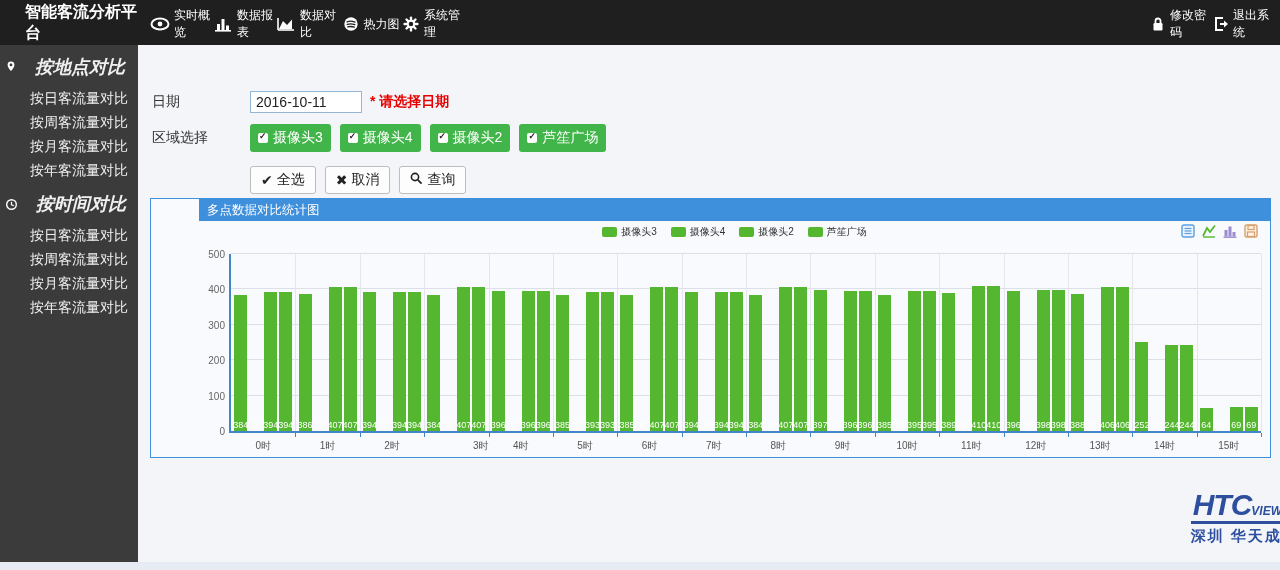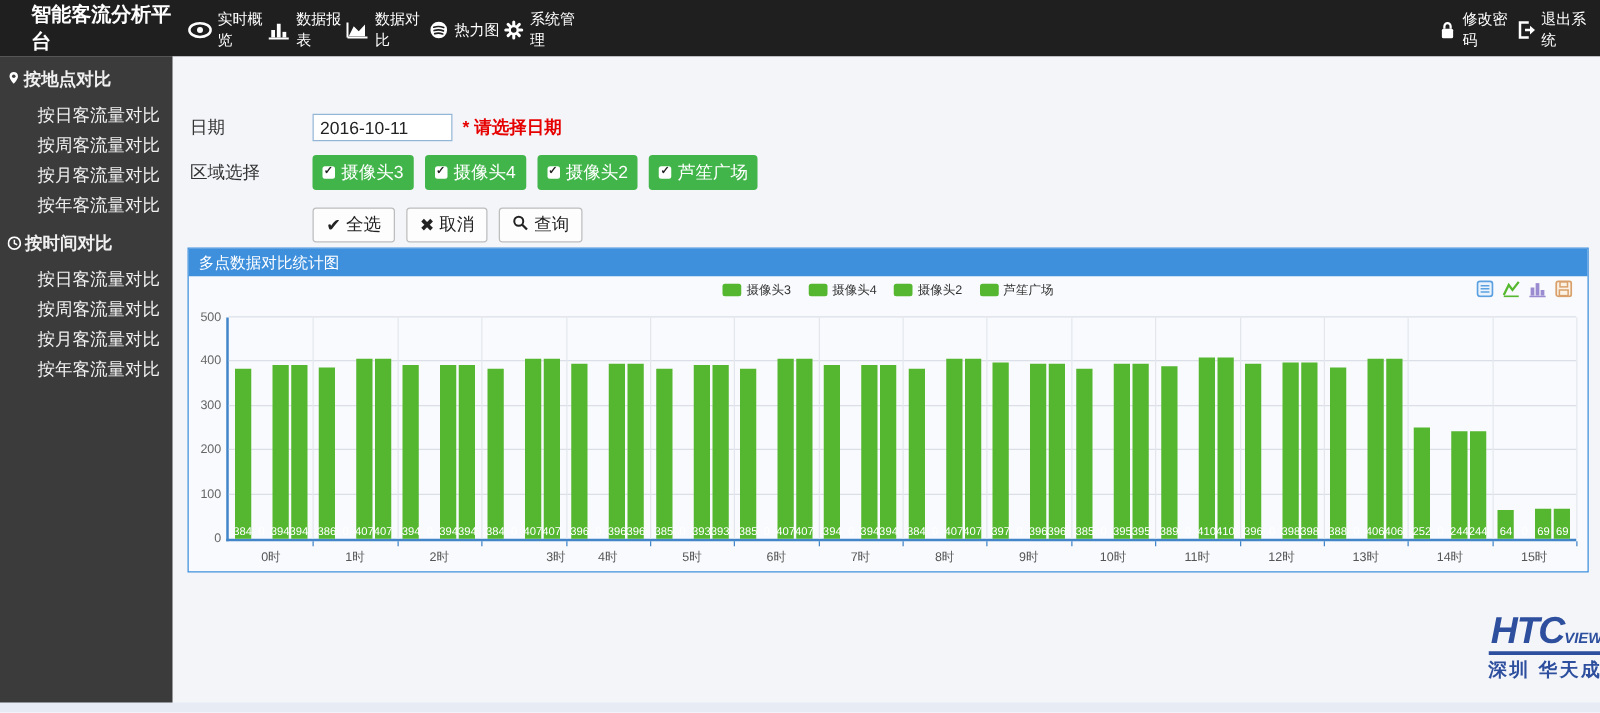--- a/index.html
+++ b/index.html
@@ -12,22 +12,22 @@
   .nav-title { font-size:16px; font-weight:bold; padding-left:25px; width:150px; }
   .nav-items { display:flex; }
   .nav-item { width:63px; display:flex; flex-direction:row; align-items:center;
               justify-content:center; font-size:12px; gap:4px; cursor:pointer; padding-top:3px; }
   .nav-item svg { display:block; }
   .nav-right { margin-left:auto; display:flex; margin-right:4px; }
 
   
   .sidebar { position:absolute; top:45px; left:0; width:138px; bottom:8px;
              background:#3b3b3b; color:#f0f0f0; z-index:4; }
-  .side-header { display:flex; align-items:center; gap:3px; font-weight:bold; font-size:14px;
-                 padding:10px 0 7px 6px; }
+  .side-header { display:flex; align-items:center; gap:19px; font-weight:bold; font-size:18px;
+                 padding:10px 0 7px 6px;font-style:italic; }
   .side-item { height:24px; line-height:24px; padding-left:30px; font-size:14px; cursor:pointer;
                white-space:nowrap; }
   .side-item.active { background:#c9c9c9; color:#333; }
 
   
   .main { position:absolute; left:138px; top:45px; right:0; bottom:8px;margin-top:28px; }
   .form { padding:18px 0 0 14px; font-size:14px; color:#333; }
   .form-row { display:flex; align-items:center; margin-bottom:11px; }
   .form-label { width:98px; }
   .date-input { width:112px; height:22px; border:1px solid #93b6d6; padding:1px 5px;
@@ -40,21 +40,21 @@
         display:inline-block; }
   .cb:after { content:"✓"; position:absolute; top:-2px; left:1px; font-size:9px; color:#222;
               font-weight:bold; }
   .act-btn { display:inline-flex; align-items:center; gap:4px; background:#fdfdfd;
              border:1px solid #bdbdbd; border-radius:3px; padding:4px 10px; font-size:14px;
              color:#222; margin-right:9px; cursor:pointer; font-family:inherit; }
   .act-row { margin-top:14px; }
 
   
   .panel { position:absolute; left:12px; top:125px; right:9px; height:260px;
-           border:1px solid #3e8fdc; background:#f8fafd; }
+           border:1px solid #3e8fdc; background:#f8fafd;padding-left:48px; }
   .panel-header { height:22px; background:#3e8fdc; color:#fff; font-size:12.5px;
                   line-height:22px; padding-left:8px; }
   .panel-body { position:relative; height:236px; }
   .legend { position:absolute; top:4px; left:0; right:0; display:flex; justify-content:center;
             gap:14px; z-index:3; }
   .legend-item { display:flex; align-items:center; gap:4px; font-size:10px; color:#333;
                  cursor:pointer; }
   .swatch { width:15px; height:10px; border-radius:2px; }
   .toolbox { position:absolute; top:3px; right:12px; display:flex; gap:7px; z-index:3; }
   .toolbox span { cursor:pointer; display:block; }

